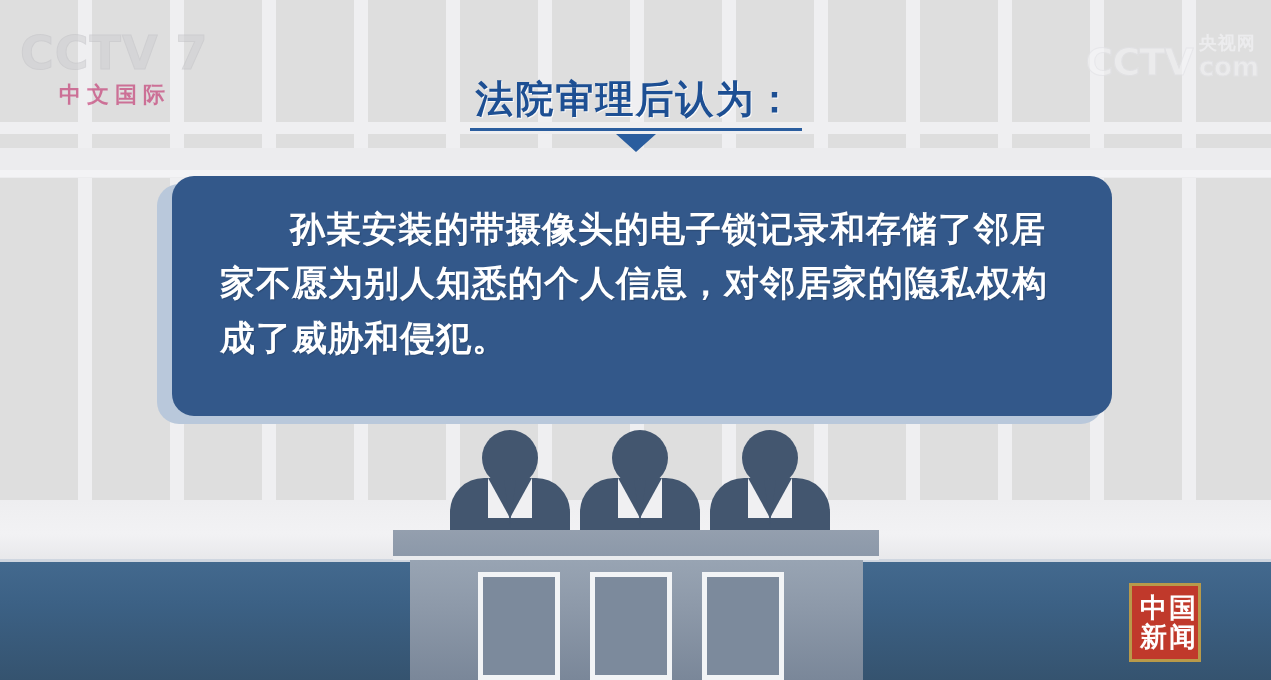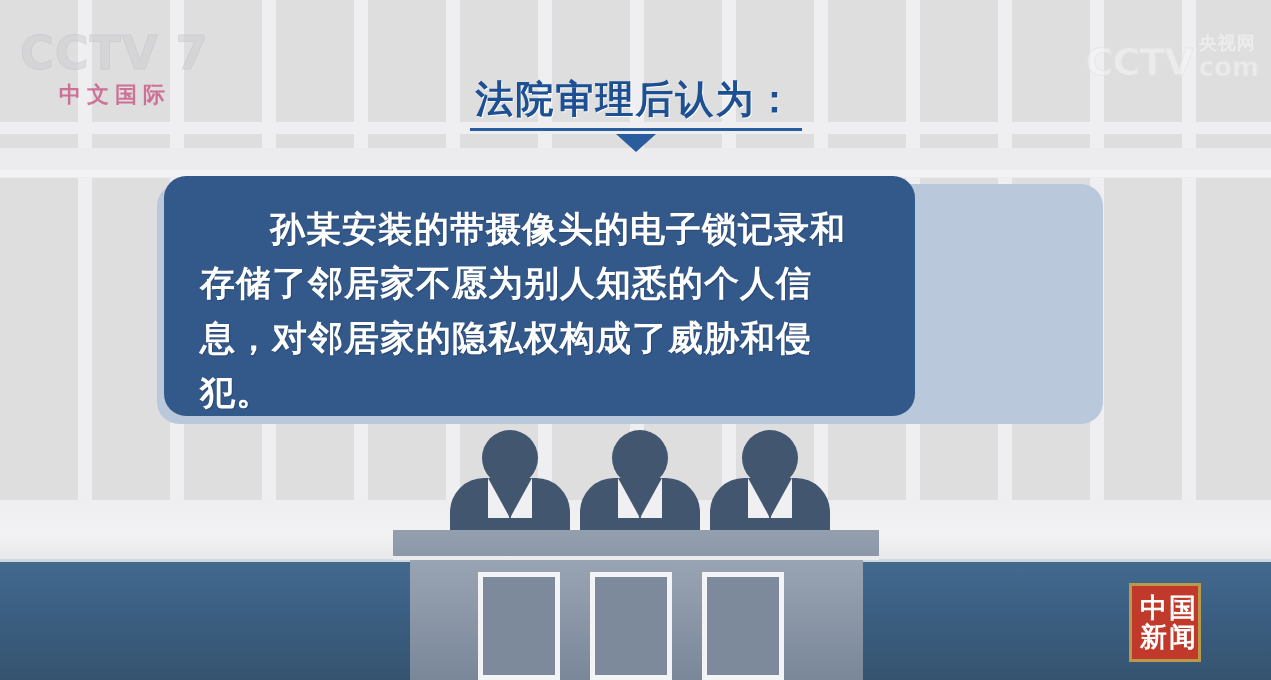--- a/index.html
+++ b/index.html
@@ -163,26 +163,26 @@
   
   .panel-shadow {
     position: absolute;
     left: 157px; top: 184px;
     width: 946px; height: 240px;
     background: #b9c8db;
     border-radius: 22px;
   }
   .panel {
     position: absolute;
-    left: 164px; top: 176px;
-    width: 751px; height: 240px;
+    left: 172px; top: 176px;
+    width: 940px; height: 240px;
     background: #33588a;
     border-radius: 22px;
     box-sizing: border-box;
-    padding: 26px 36px 0 36px;
+    padding: 26px 36px 0 48px;
   }
   .panel-text {
     color: #ffffff;
     font-size: 35px;
     font-weight: 700;
     line-height: 1.55;
     letter-spacing: 1px;
     text-indent: 70px;
     text-shadow: 1px 1px 1px rgba(0,0,0,0.18);
     white-space: pre-wrap;

